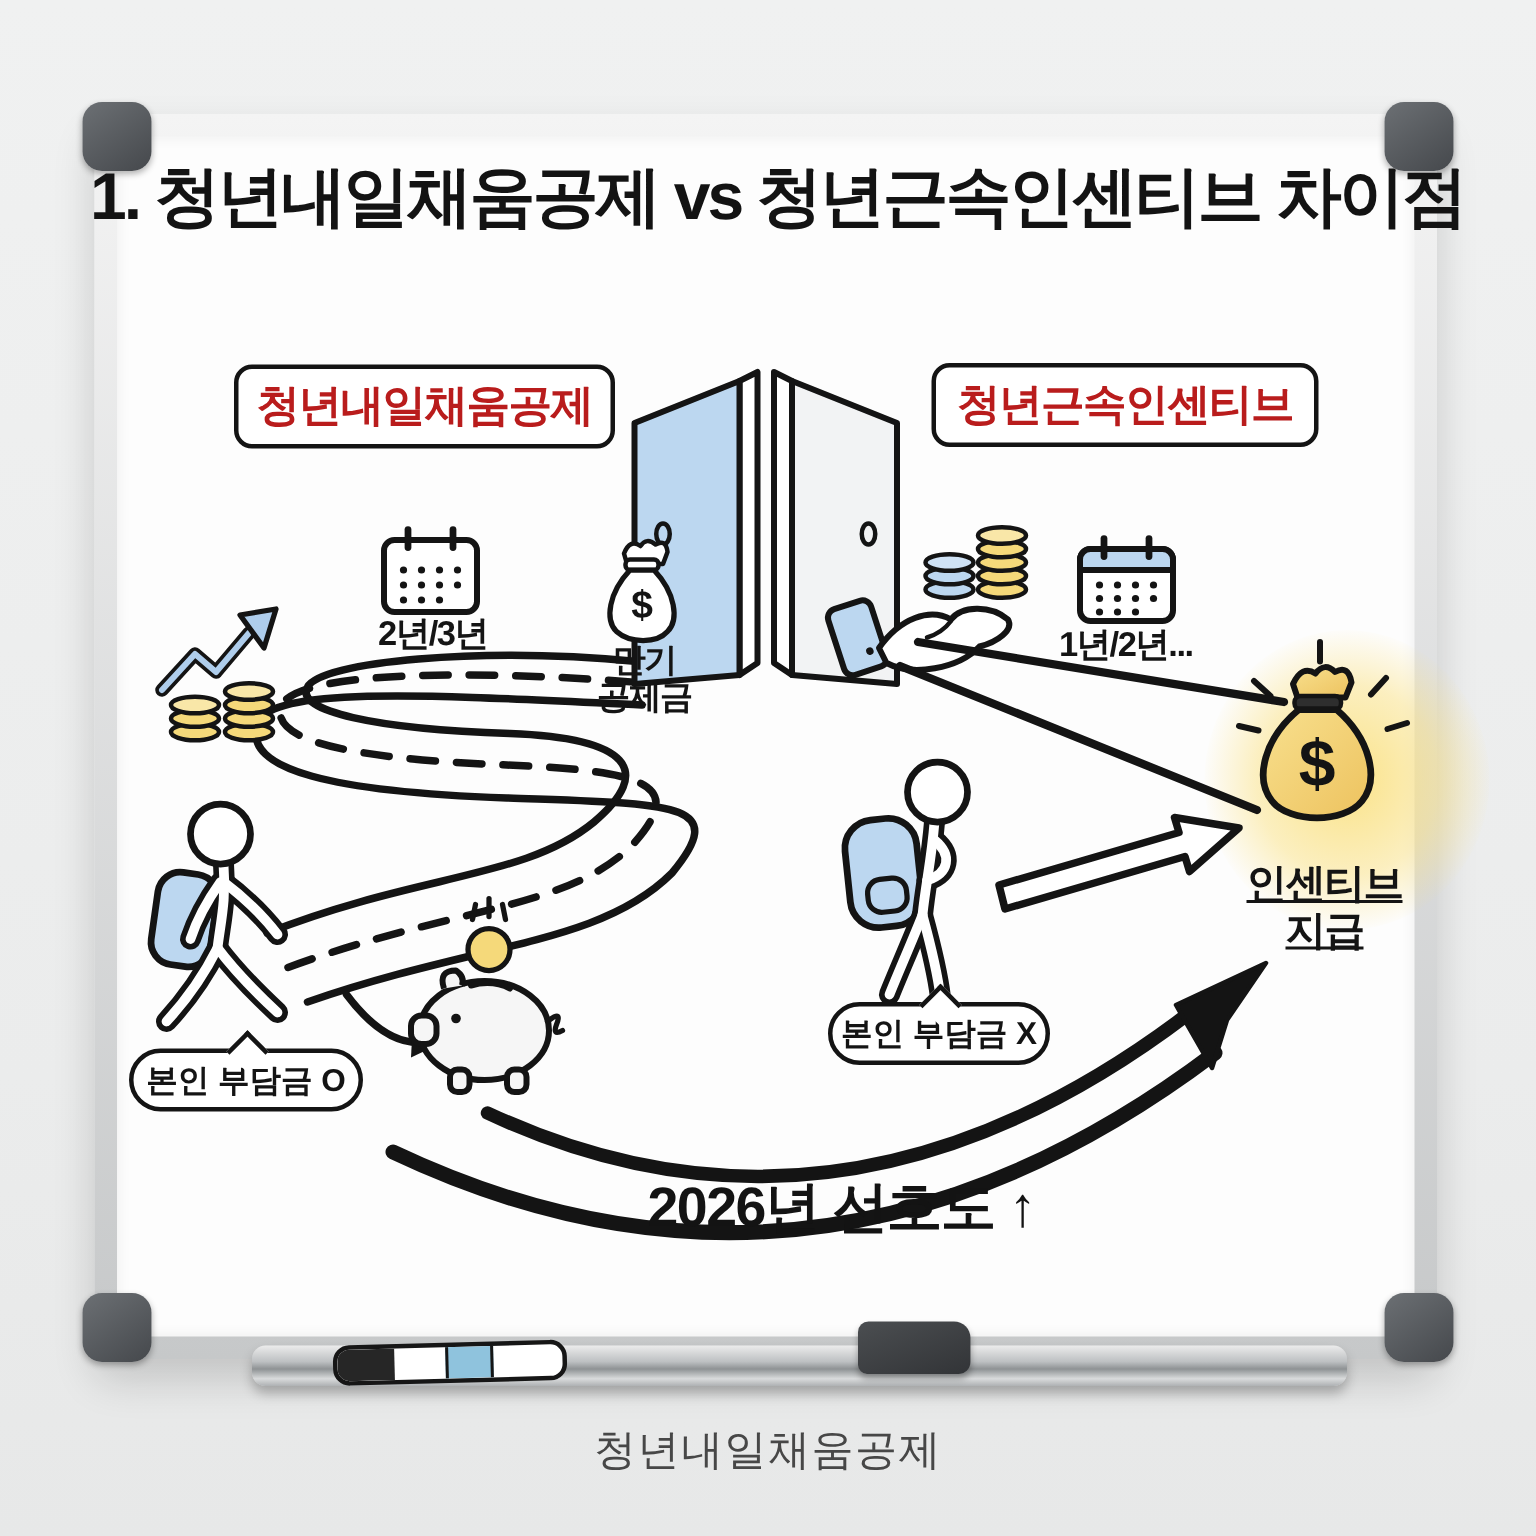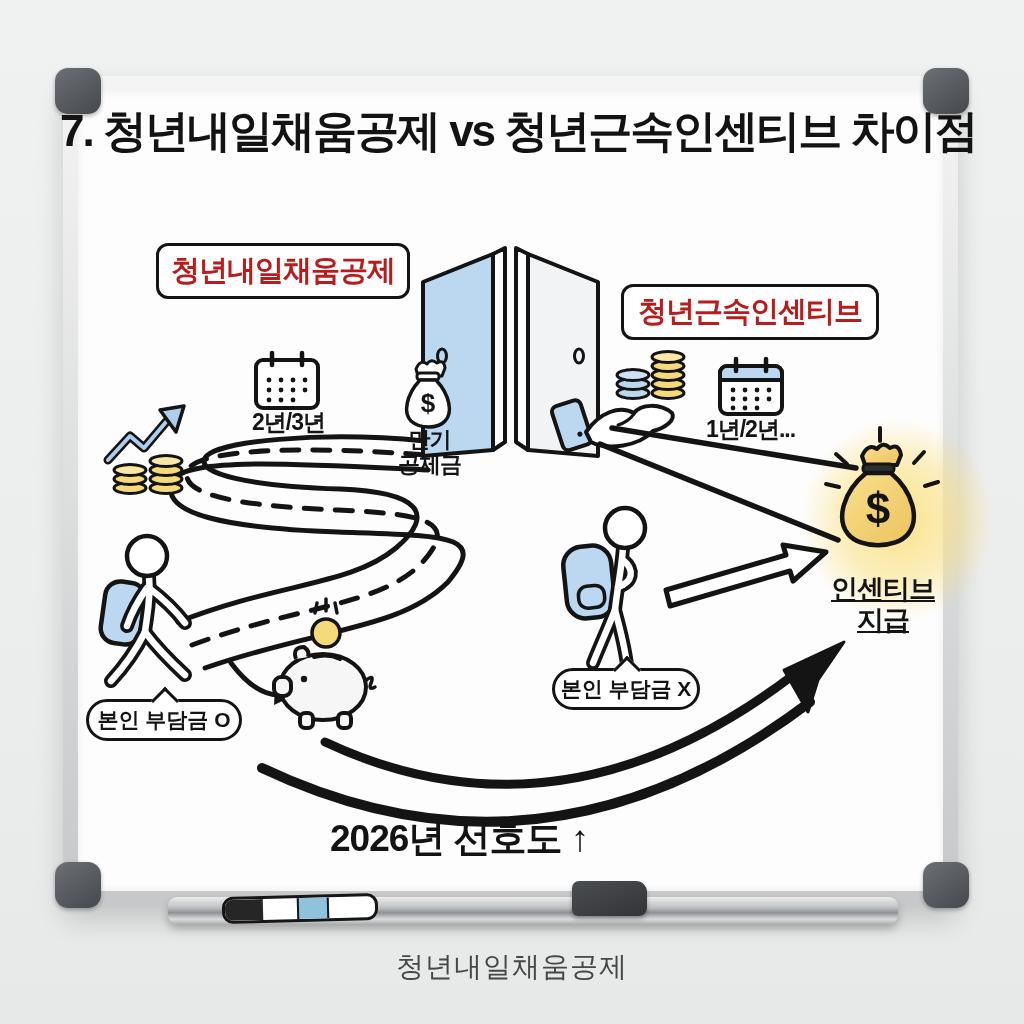--- a/index.html
+++ b/index.html
@@ -11,30 +11,30 @@
            box-shadow:inset 0 0 10px rgba(0,0,0,.07);}
   .cap{position:absolute;width:46px;height:46px;background:linear-gradient(145deg,#6c7074,#45484c);border-radius:13px;box-shadow:0 2px 4px rgba(0,0,0,.3);}
   .cap.tl{left:55px;top:68px}.cap.tr{left:923px;top:68px}.cap.bl{left:55px;top:862px}.cap.br{left:923px;top:862px}
   
   .title{position:absolute;left:60px;top:102px;width:904px;text-align:center;font-size:44px;font-weight:800;
          letter-spacing:-2px;color:#131313;white-space:nowrap;}
   
   .progbox{position:absolute;height:50px;border:3.5px solid #141414;border-radius:12px;background:#fff;
            display:flex;align-items:center;justify-content:center;font-size:29px;font-weight:800;color:#b91c1c;letter-spacing:-1px;text-align:right;}
   .progbox.left{left:156px;top:243px;width:248px;}
-  .progbox.right{left:621px;top:242px;width:252px;margin-top:42px;}
+  .progbox.right{left:621px;top:242px;width:252px;}
   
   .abs{position:absolute;}
   .lbl{position:absolute;text-align:center;font-weight:800;color:#141414;letter-spacing:-1px;}
   .lbl.pre{white-space:pre-line;line-height:1.15;}
   .dur-left{left:236px;top:407px;width:105px;font-size:23px;}
   .pay-left{left:392px;top:429px;width:75px;font-size:22px;font-family:Liberation Mono, monospace;}
   .dur-right{left:693px;top:414px;width:115px;font-size:23px;}
   .pay-right{left:822px;top:574px;width:122px;font-size:27px;text-decoration:underline;}
-  .trend{position:absolute;left:330px;top:780px;width:360px;text-align:left;font-size:37px;font-weight:800;color:#131313;letter-spacing:-1px;margin-top:34px;}
+  .trend{position:absolute;left:330px;top:780px;width:360px;text-align:right;font-size:37px;font-weight:800;color:#131313;letter-spacing:-1px;}
   
   .bubble{position:absolute;height:36px;border:3.5px solid #141414;border-radius:22px;background:#fff;
           display:flex;align-items:center;justify-content:center;font-size:21px;font-weight:800;color:#141414;}
   .bubble.l{left:86px;top:699px;width:150px;}
   .bubble.r{left:552px;top:668px;width:142px;}
   .tail{position:absolute;top:-11px;left:50%;margin-left:-9px;width:17px;height:17px;background:#fff;
         border-left:3.5px solid #141414;border-top:3.5px solid #141414;transform:rotate(45deg);}
   
   .glow{position:absolute;left:803px;top:420px;width:190px;height:200px;border-radius:50%;
         background:radial-gradient(ellipse at center,rgba(250,225,130,.95) 0%,rgba(250,225,130,.5) 45%,rgba(250,225,130,0) 72%);}
@@ -57,21 +57,21 @@
 <div class="stage">
 
   <div class="board">
     <div class="surface"></div>
   </div>
   <div class="cap tl"></div>
   <div class="cap tr"></div>
   <div class="cap bl"></div>
   <div class="cap br"></div>
 
-  <div class="title">7. 청년내일채움공제 vs 청년근속인센티브 차이점</div>
+  <div class="title">1. 청년내일채움공제 vs 청년근속인센티브 차이점</div>
 
   <div class="progbox left">청년내일채움공제</div>
   <div class="progbox right">청년근속인센티브</div>
 
   <svg class="abs" style="left:140px;top:420px" width="360" height="260" viewBox="0 0 360 260">
     <path d="M38,202 C140,162 210,166 256,128 C296,94 280,72 200,69 C110,66 56,54 65,38 C74,21 180,11 285,21" fill="none" stroke="#141414" stroke-width="5" stroke-linecap="round"></path>
     <path d="M65,248 C180,208 260,210 308,162 C348,114 308,116 198,112 C85,108 20,94 32,62 C42,36 160,44 288,50" fill="none" stroke="#141414" stroke-width="5" stroke-linecap="round"></path>
     <path d="M52,225 C160,185 235,187 280,145 C318,104 295,94 198,90 C95,86 38,74 48,50 C58,28 170,26 286,35" fill="none" stroke="#141414" stroke-width="5" stroke-dasharray="17 14" stroke-linecap="round"></path>
   </svg>
 

